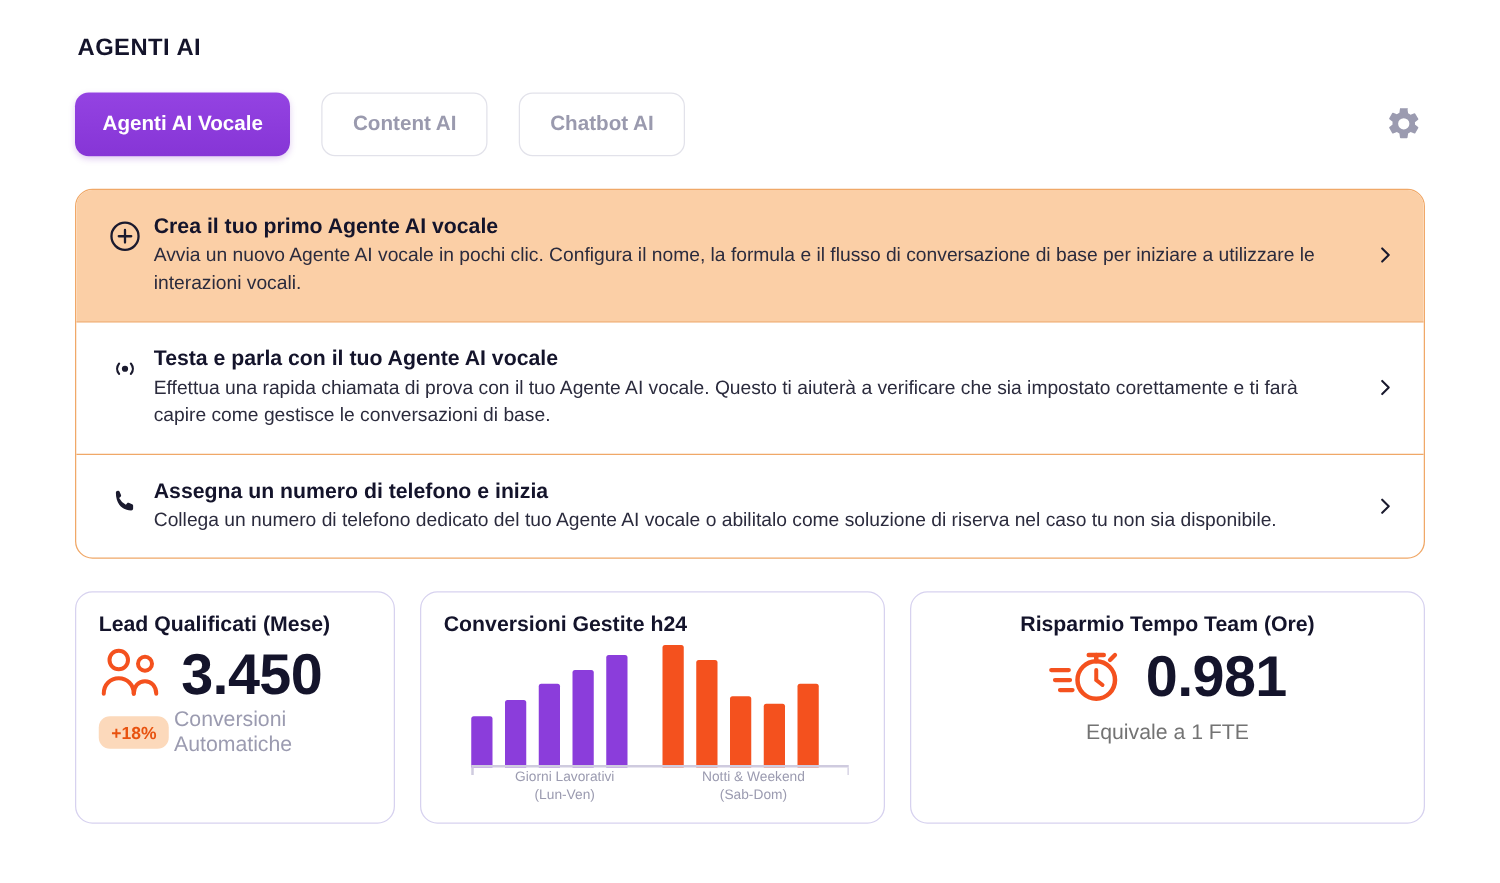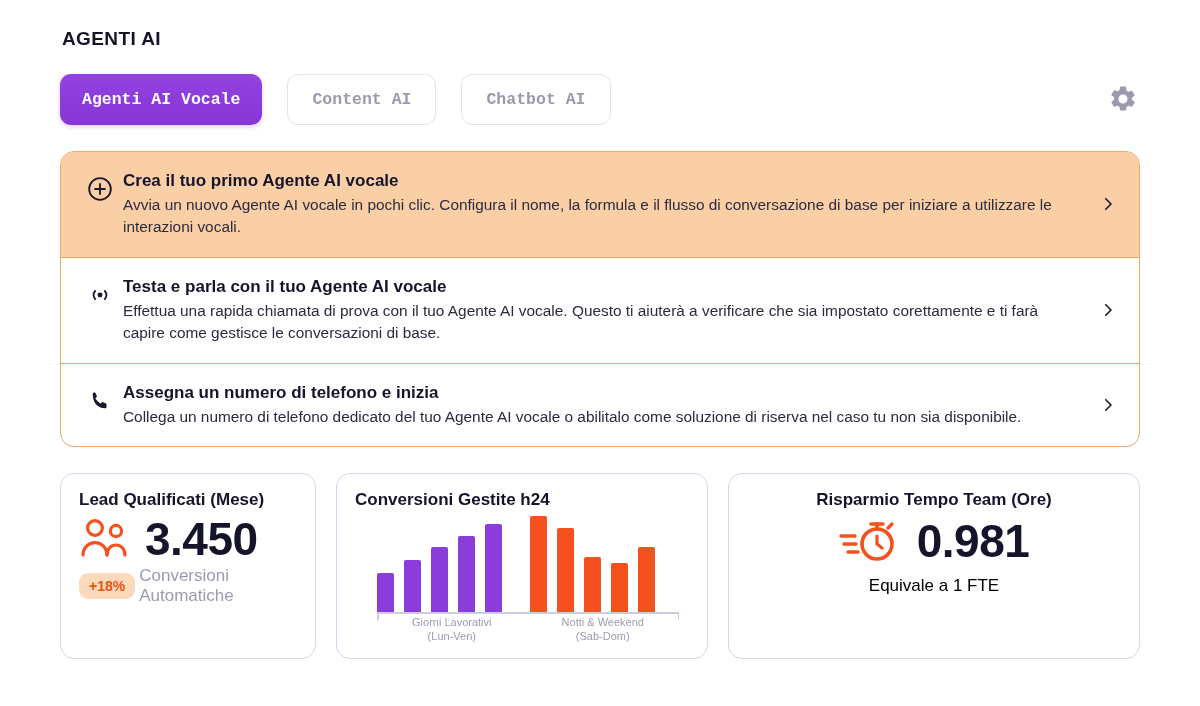--- a/index.html
+++ b/index.html
@@ -38,21 +38,20 @@
   .tab {
     height: 51px;
     border-radius: 11px;
     display: flex;
     align-items: center;
     justify-content: center;
     font-size: 16.5px;
     font-weight: bold;
     cursor: pointer;
     user-select: none;
-    font-family: Liberation Mono, monospace;
   }
   .tab.active {
     background: #8b3ddb;
     background: linear-gradient(180deg, #9443e2 0%, #8635d6 100%);
     color: #ffffff;
     padding: 0 22px;
     box-shadow: 0 2px 5px rgba(130,50,200,0.25);
   }
   .tab.inactive {
     background: #ffffff;
@@ -184,21 +183,21 @@
     line-height: 1;
   }
   .kpi-sub {
     font-size: 17px;
     color: #9b9bb0;
     line-height: 1.18;
   }
   .kpi-sub-center {
     text-align: center;
     font-size: 17px;
-    color: #000000;
+    color: #737373;
     margin-top: 10px;
   }
 
   
   .chart {
     position: relative;
     height: 128px;
     margin-top: 6px;
     padding: 0 6px;
   }

